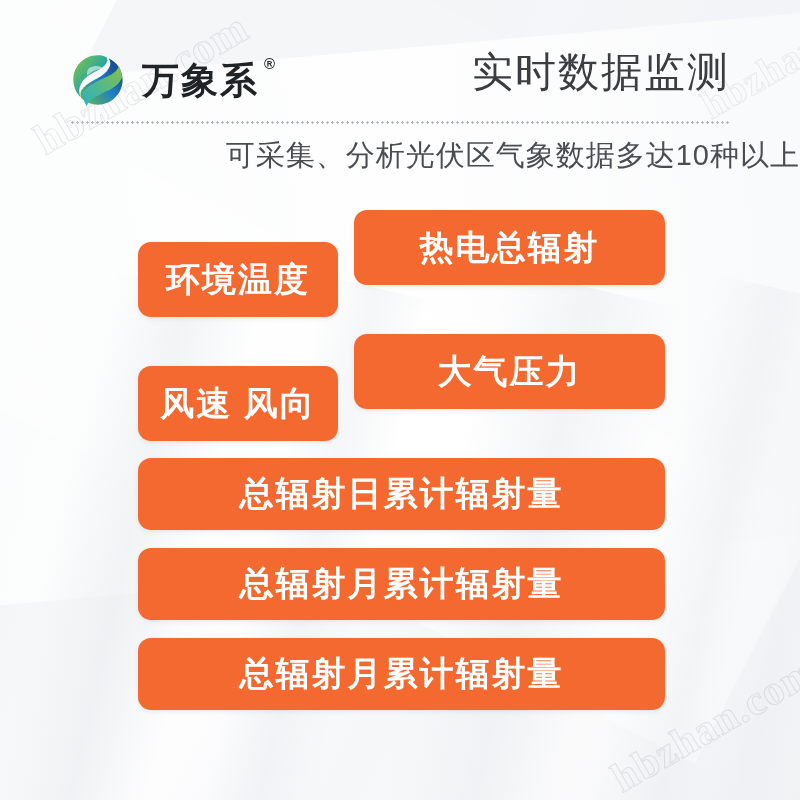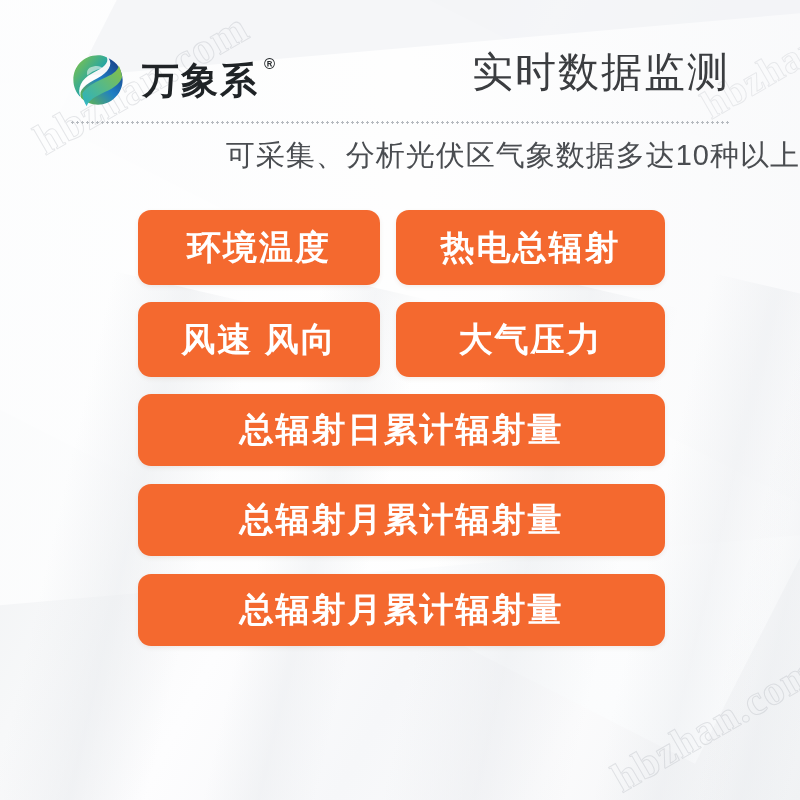--- a/index.html
+++ b/index.html
@@ -191,21 +191,21 @@
     box-sizing: border-box;
     white-space: nowrap;
     user-select: none;
   }
   .pill-sm {
     height: 75px;
     font-size: 34px;
     font-weight: 700;
     letter-spacing: 2px;
   }
-  .pill-left  { width: 242px; }
+  .pill-left  { width: 200px; margin-top: 32px; }
   .pill-right { flex: 1 1 auto; }
 
   .pill-wide {
     width: 527px;
     height: 72px;
     font-size: 34px;
     font-weight: 700;
     letter-spacing: 2px;
     margin-bottom: 18px;
   }

